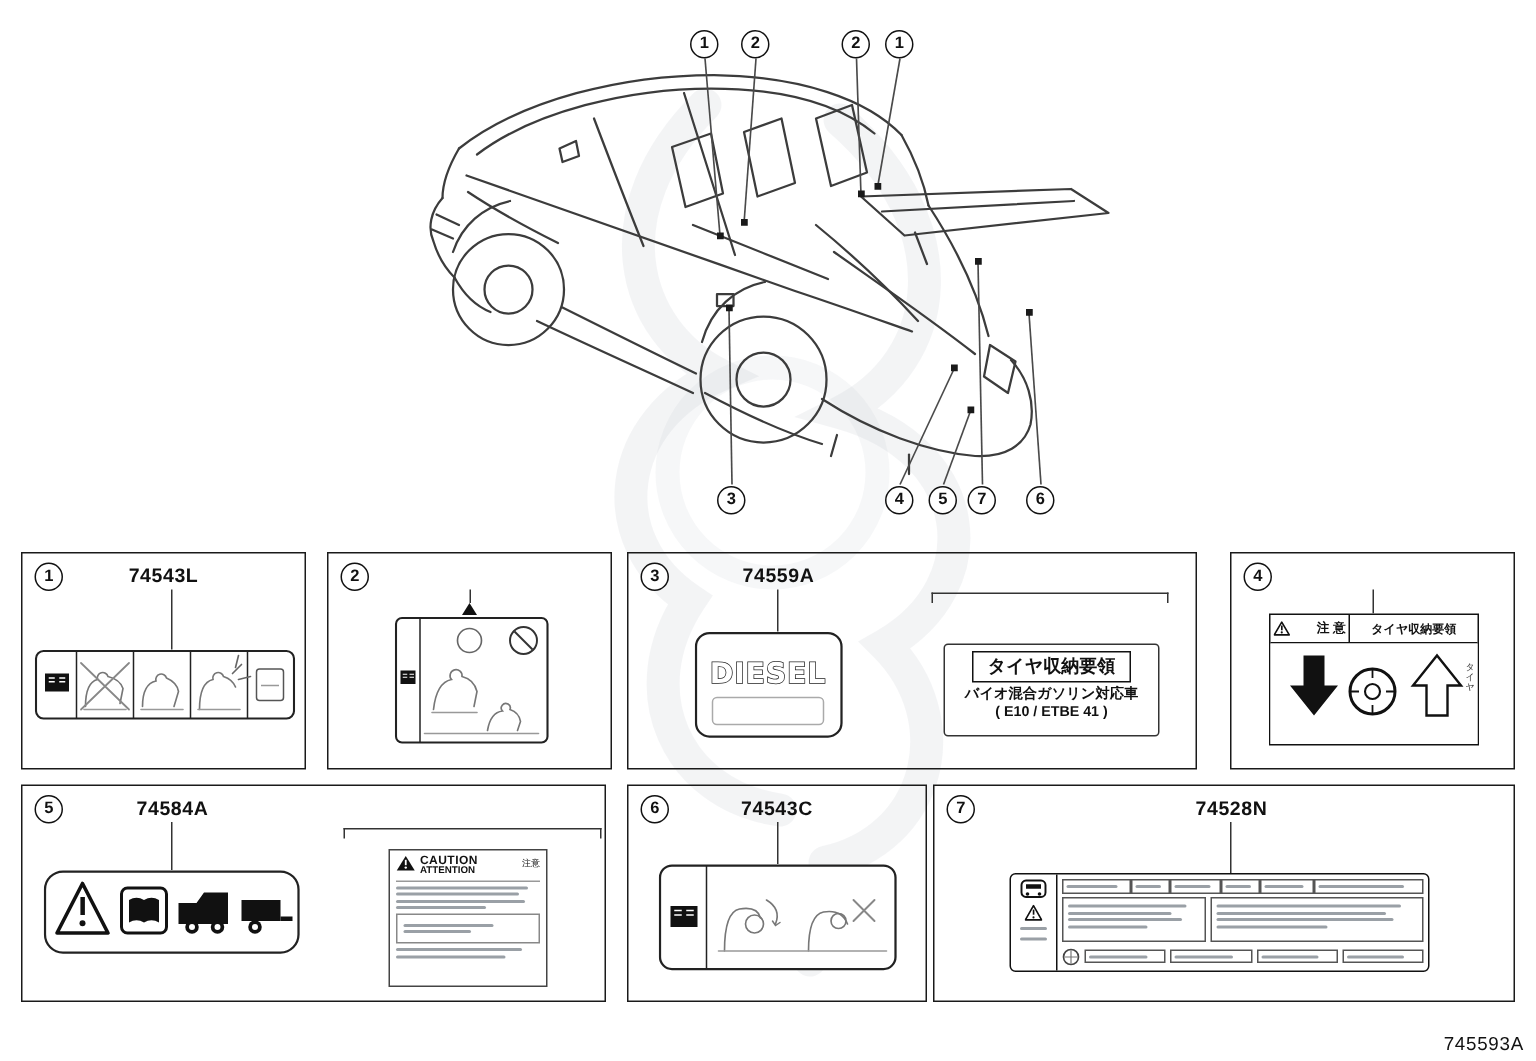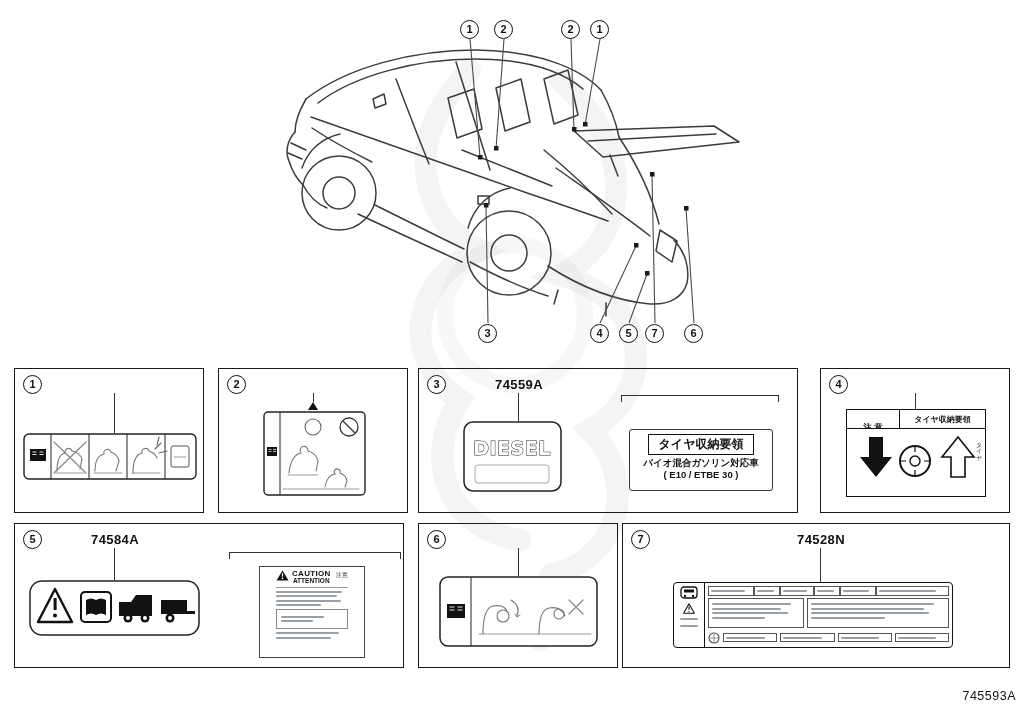--- a/index.html
+++ b/index.html
@@ -25,27 +25,27 @@
   .fuel{position:absolute;border:1.2px solid #333;border-radius:3px;background:#fff;
         text-align:center;box-sizing:border-box;padding:4px 4px 2px;}
   .fuel-title{display:inline-block;border:1.6px solid #111;font-weight:bold;font-size:12px;
               padding:1px 10px;margin-bottom:2px;}
   .fuel-line{font-size:9.5px;font-weight:bold;line-height:1.25;}
   
   .tire-label{position:absolute;border:1.6px solid #111;background:#fff;box-sizing:border-box;
               display:flex;flex-direction:column;}
   .tire-head{height:18px;border-bottom:1.4px solid #111;display:flex;align-items:stretch;}
   .tire-head-l{width:52px;border-right:1.4px solid #111;display:flex;align-items:center;
-               justify-content:center;gap:18px;font-size:8.5px;font-weight:bold;flex-direction:column;}
+               justify-content:center;gap:18px;font-size:8.5px;font-weight:bold;}
   .tire-head-r{flex:1;display:flex;align-items:center;justify-content:center;
                font-size:8px;font-weight:bold;}
   .tire-body{flex:1;position:relative;background:#fff;}
   .vtext{position:absolute;right:2px;top:8px;writing-mode:vertical-rl;font-size:6px;color:#333;}
   
-  .cl{position:absolute;border:1px solid #444;background:#fff;box-sizing:border-box;padding:3px 16px;text-align:center;}
+  .cl{position:absolute;border:1px solid #444;background:#fff;box-sizing:border-box;padding:3px 4px;}
   .cl-head{display:flex;align-items:flex-start;gap:3px;border-bottom:.8px solid #999;padding-bottom:2px;}
   .cl-titles{display:flex;flex-direction:column;line-height:1.05;}
   .cl-en{font-size:8px;font-weight:bold;letter-spacing:.3px;}
   .cl-fr{font-size:6.5px;font-weight:bold;}
   .cl-jp{font-size:6px;margin-left:auto;padding-top:1px;}
   .bar{height:2px;background:#9aa0a6;margin:2.5px 0;border-radius:1px;}
   .cl-diagram{border:.8px solid #888;height:20px;padding:3px 4px;margin:3px 0;box-sizing:border-box;}
   
   .placard{position:absolute;border:1.5px solid #111;border-radius:4px;background:#fff;
            box-sizing:border-box;display:flex;}
@@ -158,20 +158,23 @@
   <span class="co" style="left:590px;top:20px;">1</span>
 
   <span class="co" style="left:478px;top:324px;">3</span>
   <span class="co" style="left:590px;top:324px;">4</span>
   <span class="co" style="left:619px;top:324px;">5</span>
   <span class="co" style="left:645px;top:324px;">7</span>
   <span class="co" style="left:684px;top:324px;">6</span>
 
   <div class="panel" style="left:14px;top:368px;width:190px;height:145px;">
     <span class="co pco">1</span>
+    <div class="pn-wrap" style="left:0;width:100%;">
+      <span class="pn">74543L</span>
+    </div>
     <div class="lead" style="left:99px;top:24px;height:40px;"></div>
     <svg class="abs" width="174" height="48" viewBox="0 0 174 48" style="left:8px;top:64px;">
       <rect x="1" y="1" width="172" height="45" rx="5" fill="#fff" stroke="#222" stroke-width="1.4"></rect>
       <g stroke="#222" stroke-width="1">
         <line x1="28" y1="1" x2="28" y2="46"></line>
           <line x1="66" y1="1" x2="66" y2="46"></line>
         <line x1="104" y1="1" x2="104" y2="46"></line>
           <line x1="142" y1="1" x2="142" y2="46"></line>
       </g>
       <g>
@@ -226,21 +229,21 @@
     <div class="lead" style="left:99px;top:24px;height:28px;"></div>
     <svg class="abs" width="100" height="72" viewBox="0 0 100 72" style="left:44px;top:52px;">
       <rect x="1" y="1" width="97" height="69" rx="9" fill="#fff" stroke="#222" stroke-width="1.5"></rect>
       <text x="49" y="34" text-anchor="middle" font-family="DejaVu Sans, sans-serif" font-size="19" font-weight="bold" letter-spacing="0.5" fill="#fff" stroke="#222" stroke-width="1" style="paint-order:stroke;">DIESEL</text>
       <rect x="12" y="44" width="74" height="18" rx="3" fill="none" stroke="#aaa" stroke-width="1"></rect>
     </svg>
     <div class="bracket" style="left:202px;top:26px;width:158px;"></div>
     <div class="fuel" style="left:210px;top:60px;width:144px;height:62px;">
       <span class="fuel-title">タイヤ収納要領</span>
       <div class="fuel-line">バイオ混合ガソリン対応車</div>
-      <div class="fuel-line">( E10 / ETBE 30 )</div>
+      <div class="fuel-line">( E10 / ETBE 41 )</div>
     </div>
   </div>
 
   <div class="panel" style="left:820px;top:368px;width:190px;height:145px;">
     <span class="co pco">4</span>
     <div class="lead" style="left:94px;top:24px;height:16px;"></div>
     <div class="tire-label" style="left:25px;top:40px;width:140px;height:88px;">
       <div class="tire-head">
         <div class="tire-head-l">
           <svg width="11" height="10" viewBox="0 0 11 10">
@@ -324,20 +327,23 @@
       </div>
       <div>
         <div class="bar" style="width:88%;"></div>
         <div class="bar" style="width:76%;"></div>
       </div>
     </div>
   </div>
 
   <div class="panel" style="left:418px;top:523px;width:200px;height:145px;">
     <span class="co pco">6</span>
+    <div class="pn-wrap" style="left:0;width:100%;">
+      <span class="pn">74543C</span>
+    </div>
     <div class="lead" style="left:99px;top:24px;height:28px;"></div>
     <svg class="abs" width="160" height="72" viewBox="0 0 160 72" style="left:20px;top:52px;">
       <rect x="1" y="1" width="157" height="69" rx="8" fill="#fff" stroke="#222" stroke-width="1.5"></rect>
       <line x1="32" y1="1" x2="32" y2="70" stroke="#222" stroke-width="1"></line>
       <g>
         <rect x="8" y="28" width="18" height="14" fill="#111"></rect>
         <path d="M10.5,31 h5 M10.5,34 h5 M18.5,31 h5 M18.5,34 h5" stroke="#fff" stroke-width=".9" fill="none"></path>
       </g>
       <g stroke="#777" stroke-width="1.1" fill="none" stroke-linecap="round">
         <path d="M44,58 q0,-26 10,-28 q12,-2 14,6"></path>

